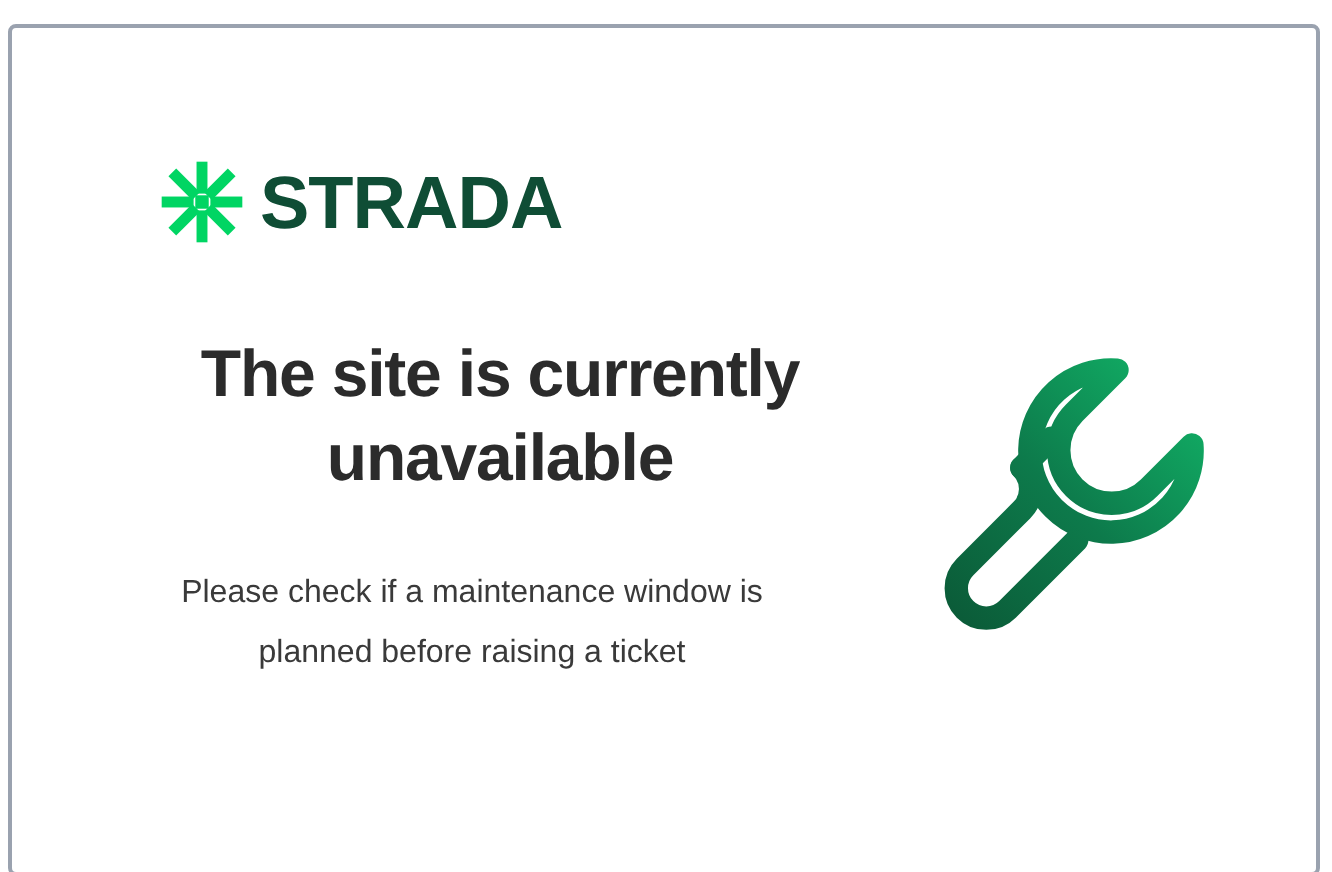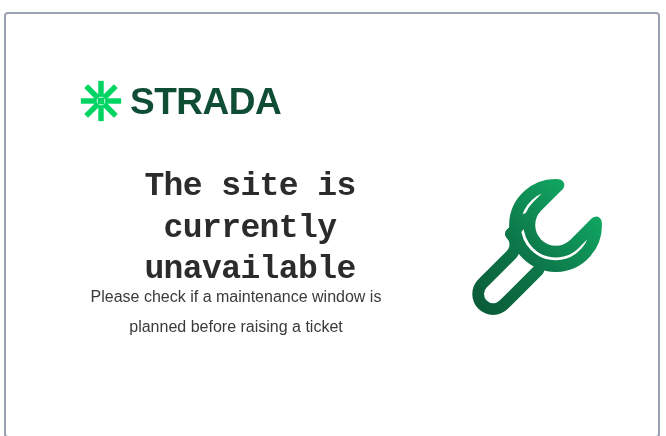--- a/index.html
+++ b/index.html
@@ -53,21 +53,21 @@
     white-space: nowrap;
   }
 
   
   .headline {
     position: absolute;
     left: 79px;
     top: 152px;
     width: 330px;
     margin: 0;
-    font-family: Liberation Mono, monospace;
+    font-family: Liberation Sans, sans-serif;
     font-size: 33px;
     font-weight: bold;
     line-height: 1.26;
     letter-spacing: -0.6px;
     color: #2b2b2b;
   }
 
   
   .body-copy {
     position: absolute;

